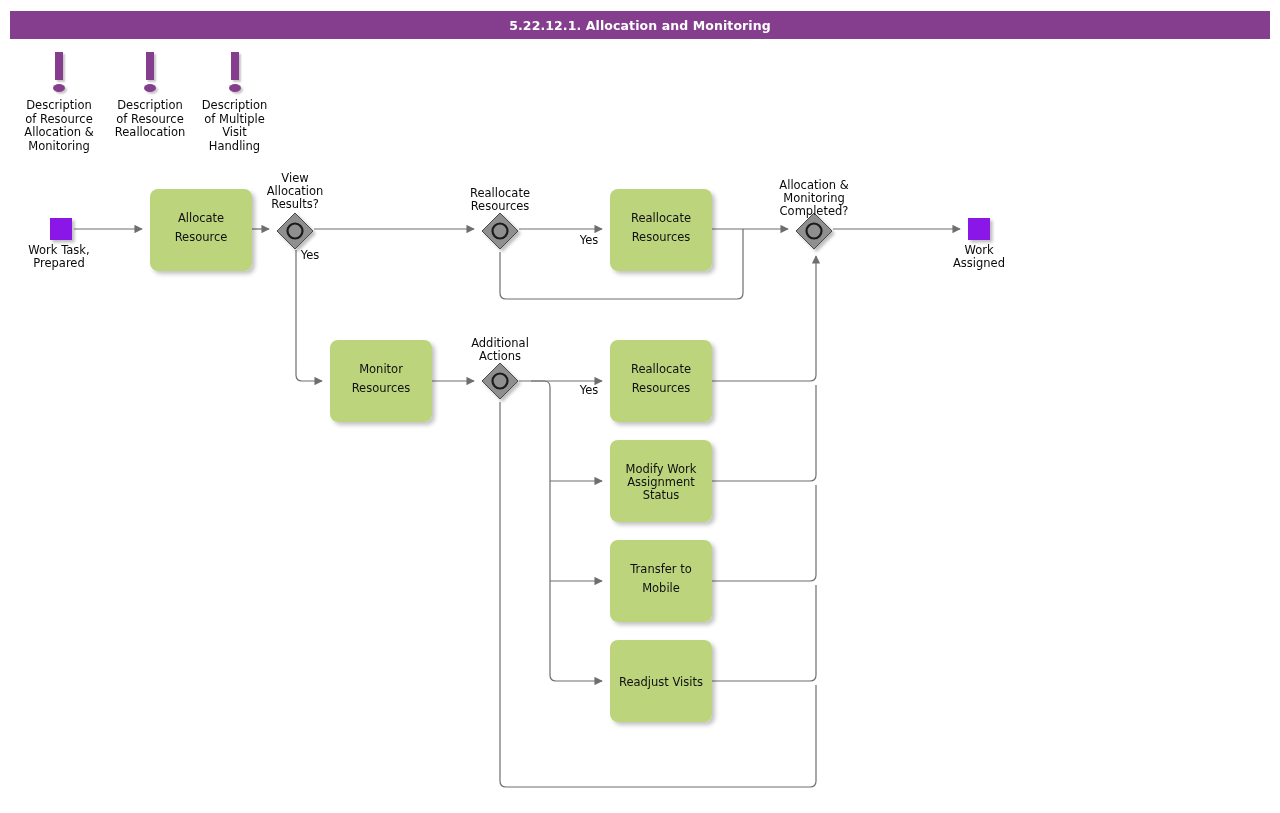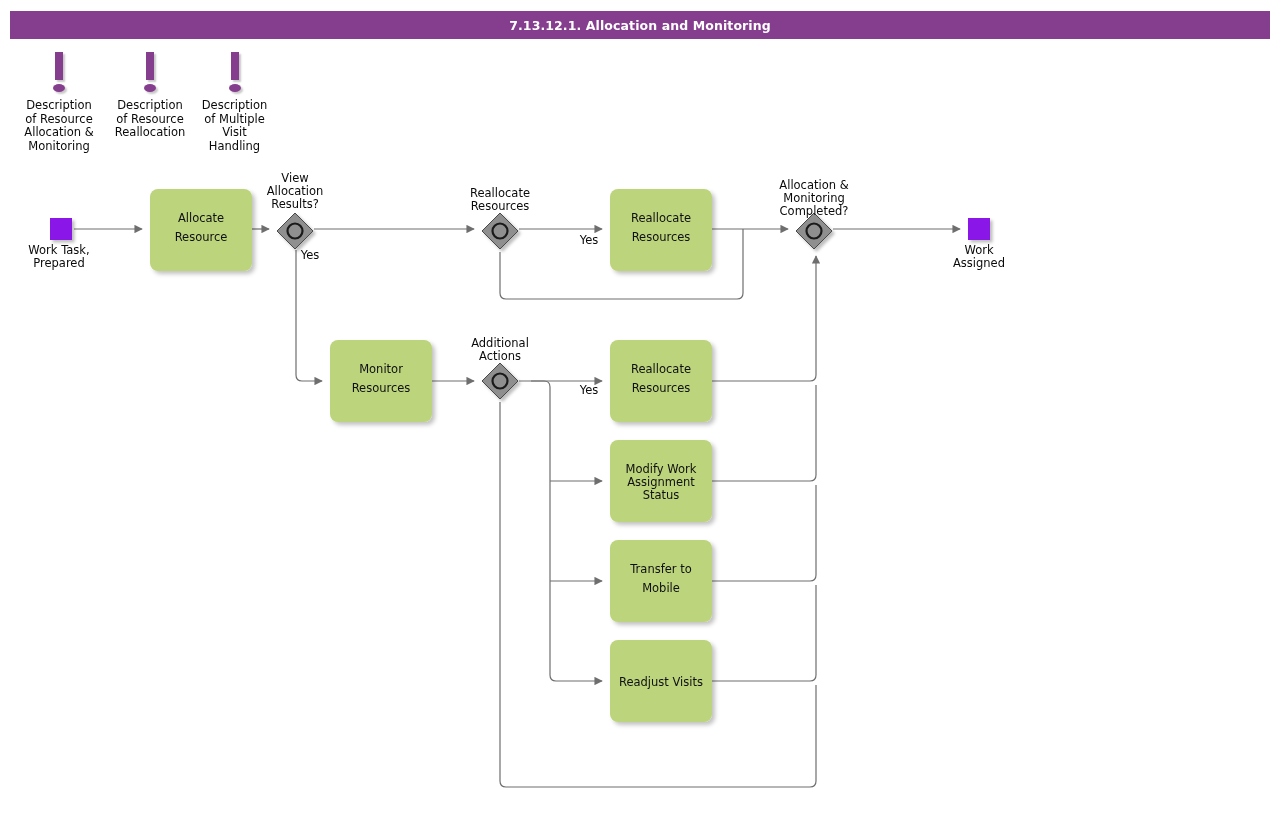--- a/index.html
+++ b/index.html
@@ -111,21 +111,21 @@
     font-size: 11.5px;
     fill: #0a0a0a;
     text-anchor: middle;
   }
 </style>
 </head>
 <body>
 
 <div id="page">
 
-  <div id="title-bar" style="background: rgb(133, 62, 142); color: rgb(255, 255, 255);">7.13.12.1. Allocation and Monitoring</div>
+  <div id="title-bar" style="background: rgb(133, 62, 142); color: rgb(255, 255, 255);">5.22.12.1. Allocation and Monitoring</div>
 
   <div class="annot" id="annot-0" style="left:18px; top:52px; width:82px;">
     <div class="bang">
       <div class="bar" style="background: rgb(133, 62, 142);"></div>
         <div class="dot" style="background: rgb(133, 62, 142);"></div>
     </div>
     <div class="alabel">Description
 of Resource
 Allocation &amp;
 Monitoring</div>

